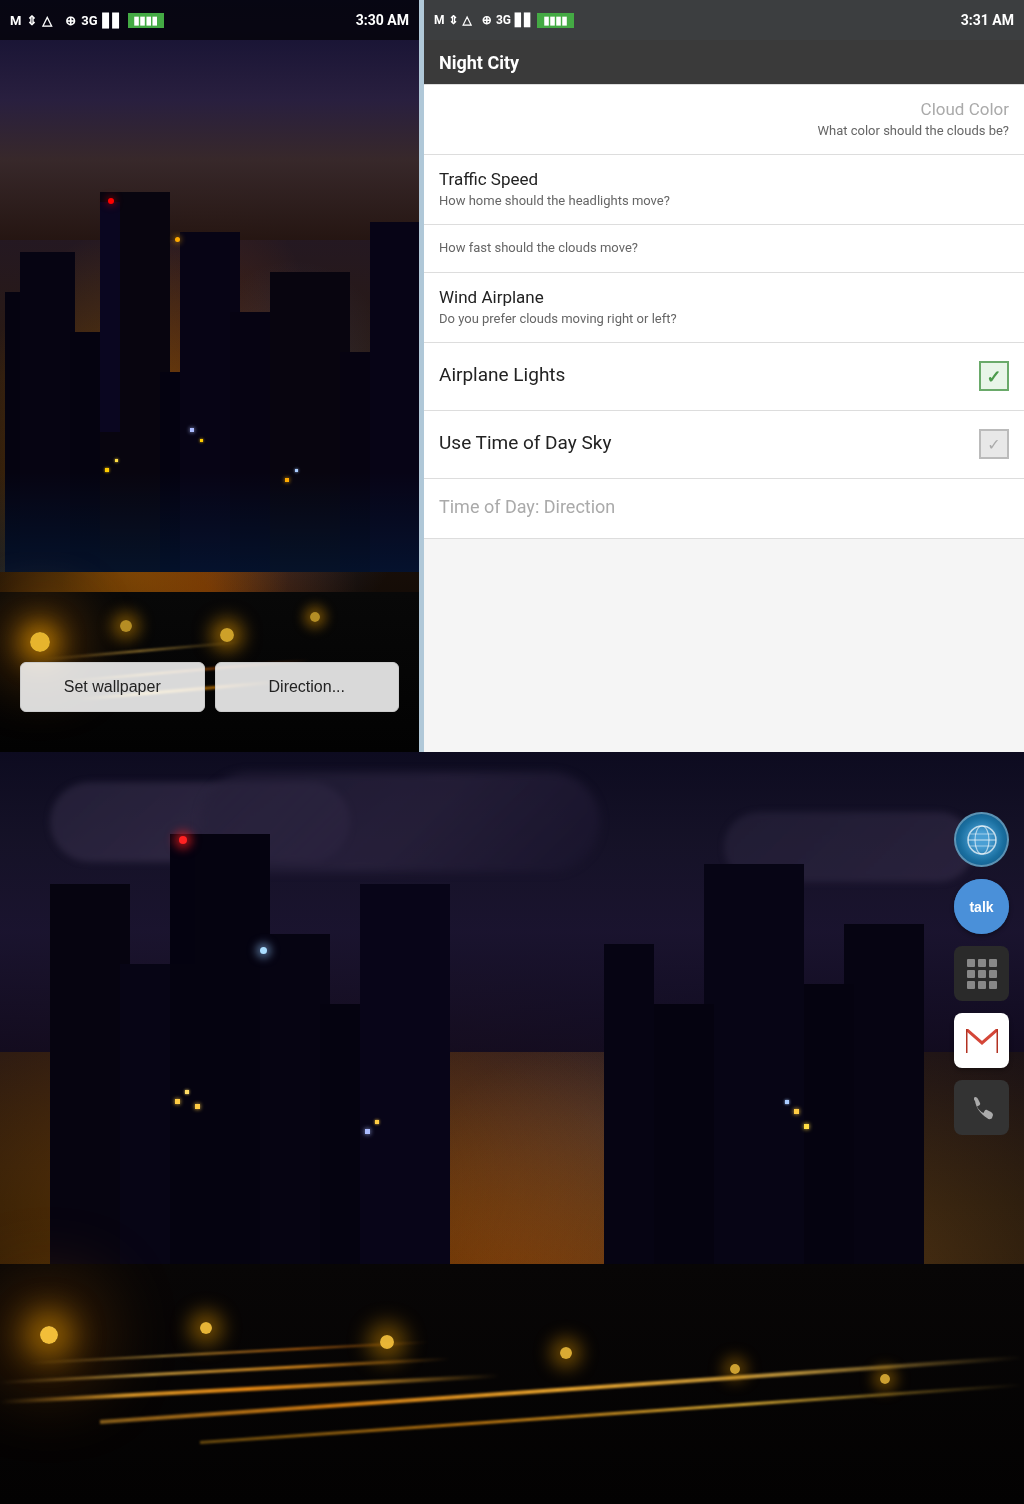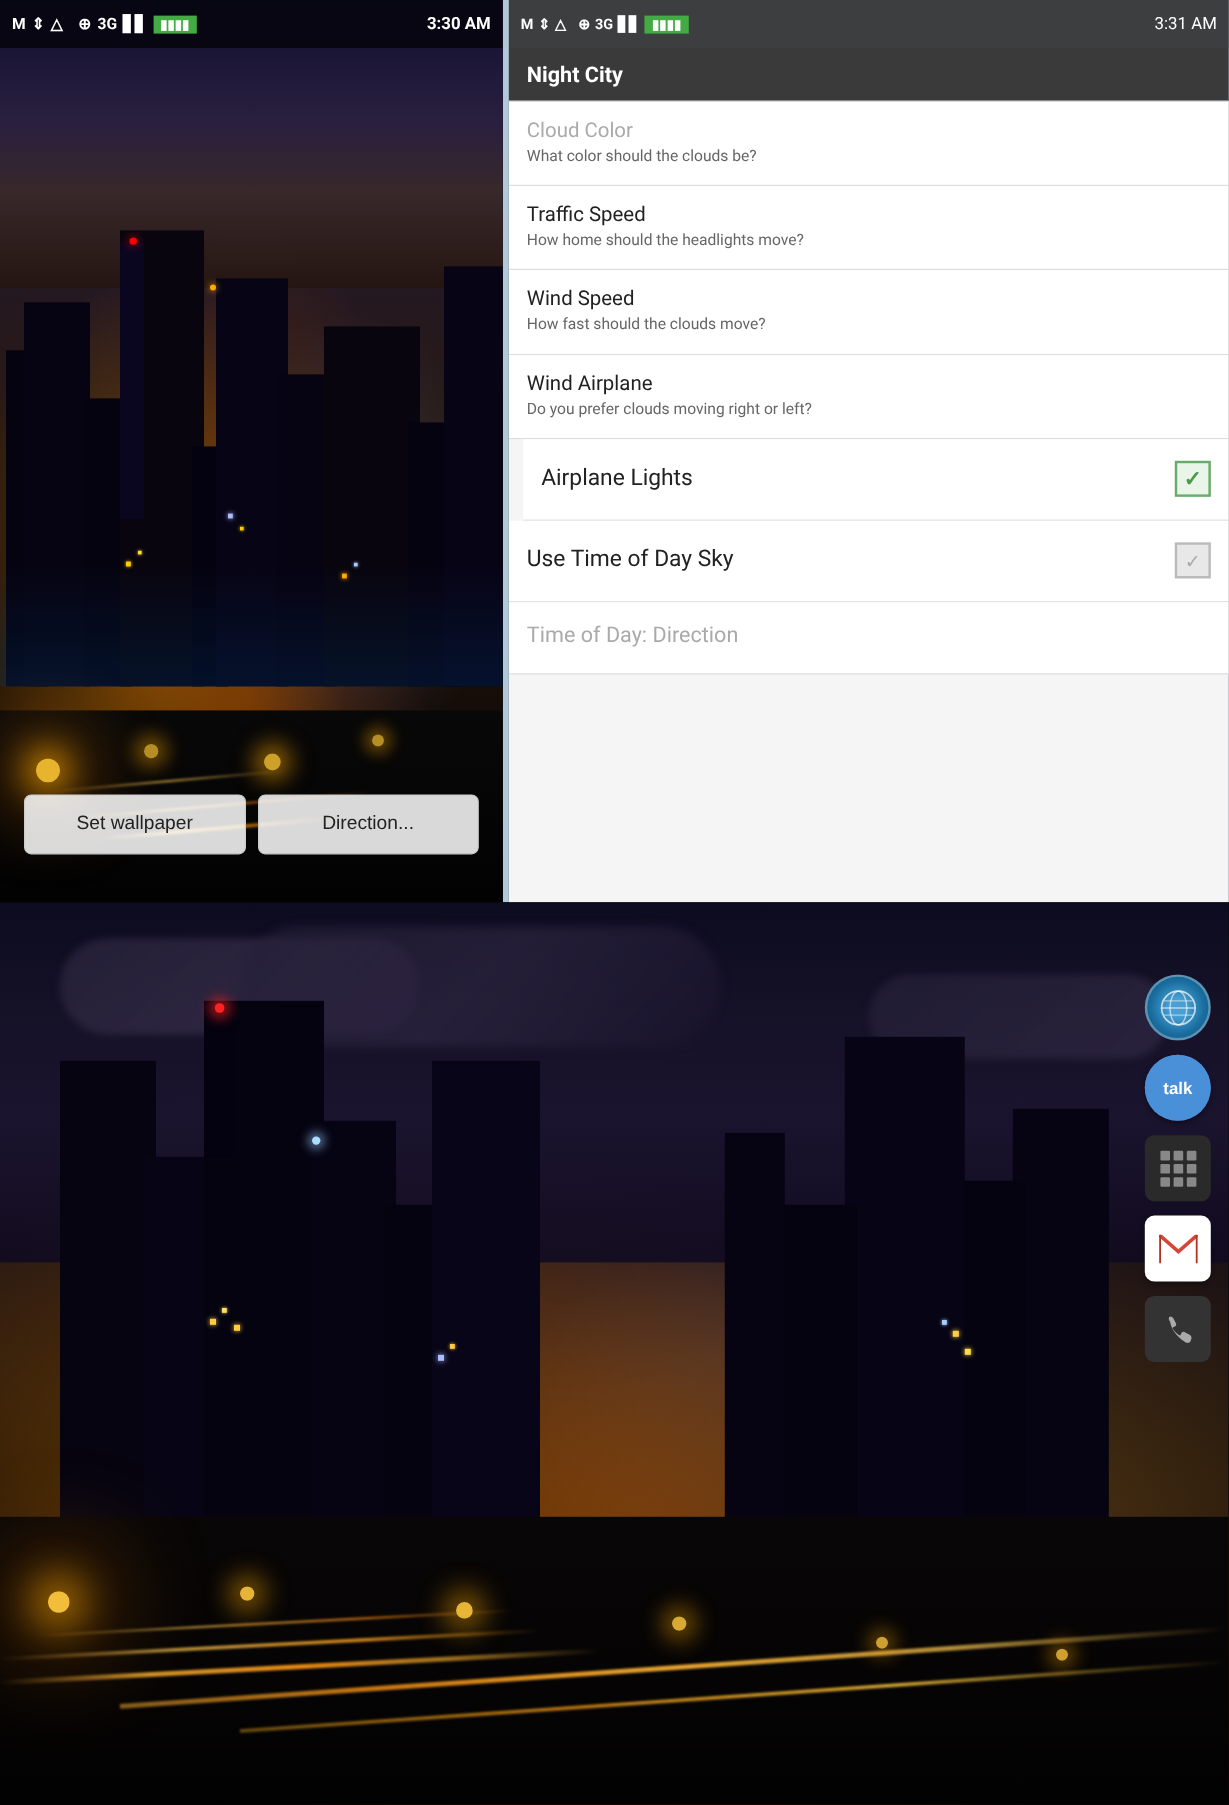--- a/index.html
+++ b/index.html
@@ -122,21 +122,21 @@
       align-items: center;
       gap: 4px;
       color: white;
       font-size: 12px;
       font-weight: bold;
     }
 
     .status-time-right {
       color: white;
       font-size: 14px;
-      font-weight: normal;
+      font-weight: bold;
       margin-left: 28px;
     }
 
     .app-title-bar {
       background: #3a3a3a;
       height: 44px;
       display: flex;
       align-items: center;
       padding: 0 15px;
       flex-shrink: 0;
@@ -377,50 +377,49 @@
       </div>
       <span class="status-time-right">3:31 AM</span>
     </div>
 
     <div class="app-title-bar">
       <span class="app-title-text">Night City</span>
     </div>
 
     <div class="settings-list">
 
-      <div class="setting-item" style="border-top:1px solid #ddd;">
+      <div class="setting-item" style="border-top:1px solid #ddd;text-align:right;">
         <div class="setting-item-text">
           <div class="setting-title" style="color:#aaa;font-size:17px;">Cloud Color</div>
           <div class="setting-subtitle">What color should the clouds be?</div>
         </div>
       </div>
 
 
       <div class="setting-item">
         <div class="setting-item-text">
           <div class="setting-title">Traffic Speed</div>
           <div class="setting-subtitle">How home should the headlights move?</div>
         </div>
       </div>
 
       <div class="setting-item">
         <div class="setting-item-text">
-          <div class="setting-title">Wind Speed</div>
           <div class="setting-subtitle">How fast should the clouds move?</div>
         </div>
       </div>
 
       <div class="setting-item">
         <div class="setting-item-text">
           <div class="setting-title">Wind Airplane</div>
           <div class="setting-subtitle">Do you prefer clouds moving right or left?</div>
         </div>
       </div>
 
-      <div class="setting-item" style="min-height:68px;margin-left:12px;">
+      <div class="setting-item" style="min-height:68px;">
         <div class="setting-item-text">
           <div class="setting-title" style="font-size:19px;">Airplane Lights</div>
         </div>
         <div class="checkbox-checked">
           <span class="check-mark">✓</span>
         </div>
       </div>
 
       <div class="setting-item" style="min-height:68px;">
         <div class="setting-item-text">

